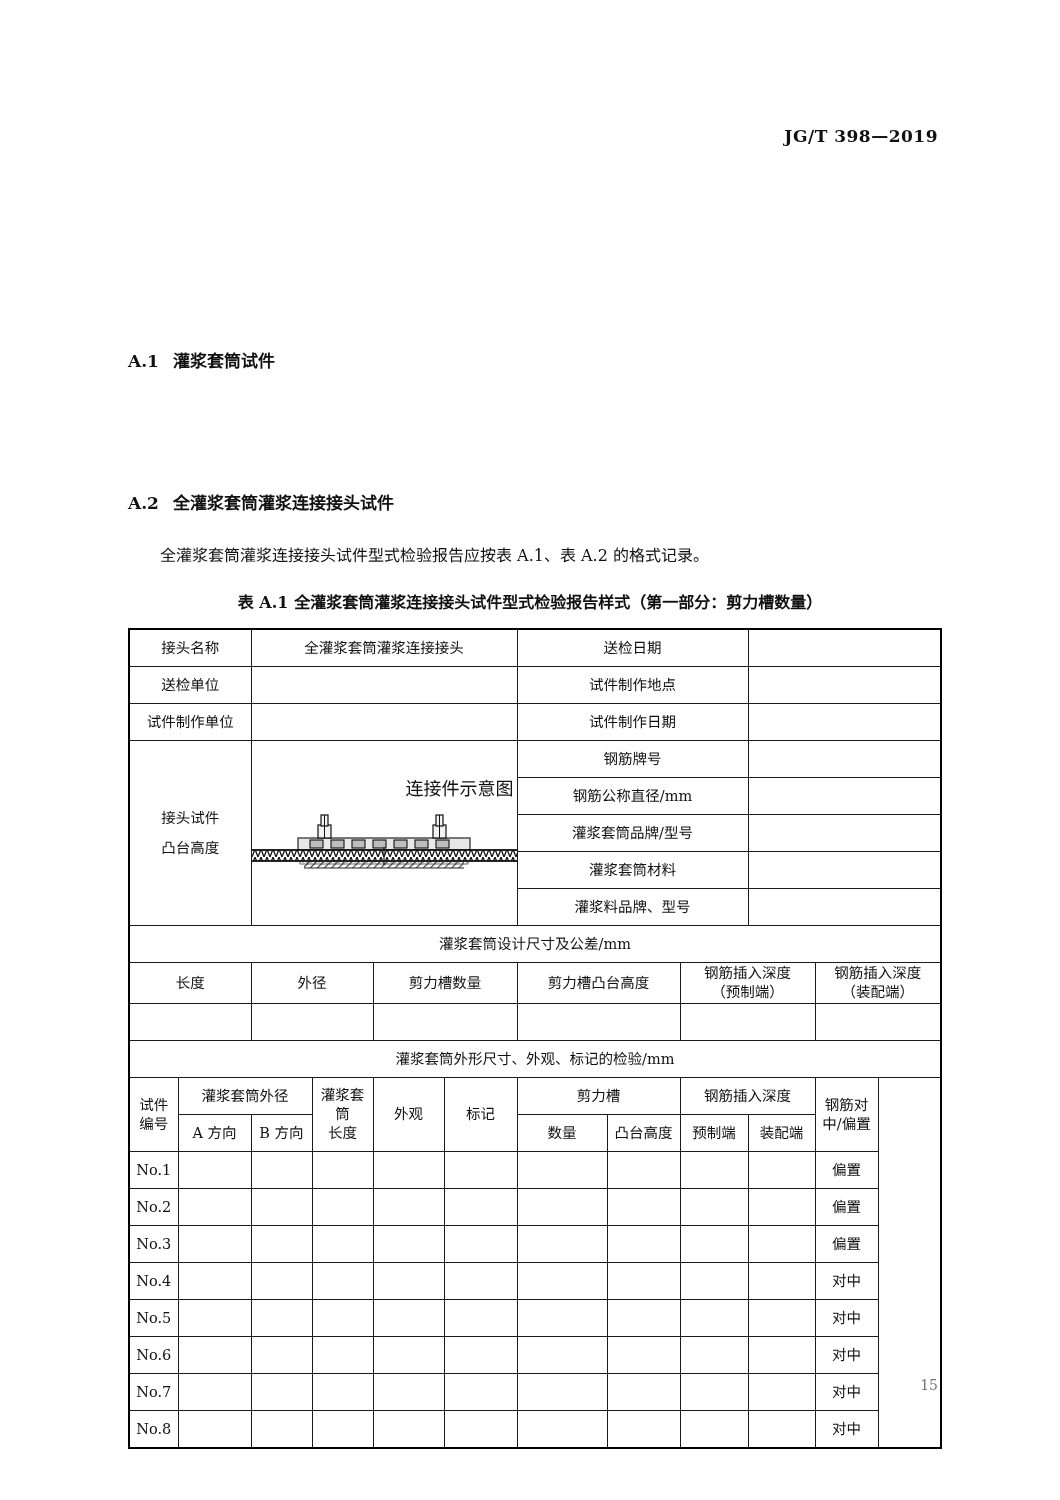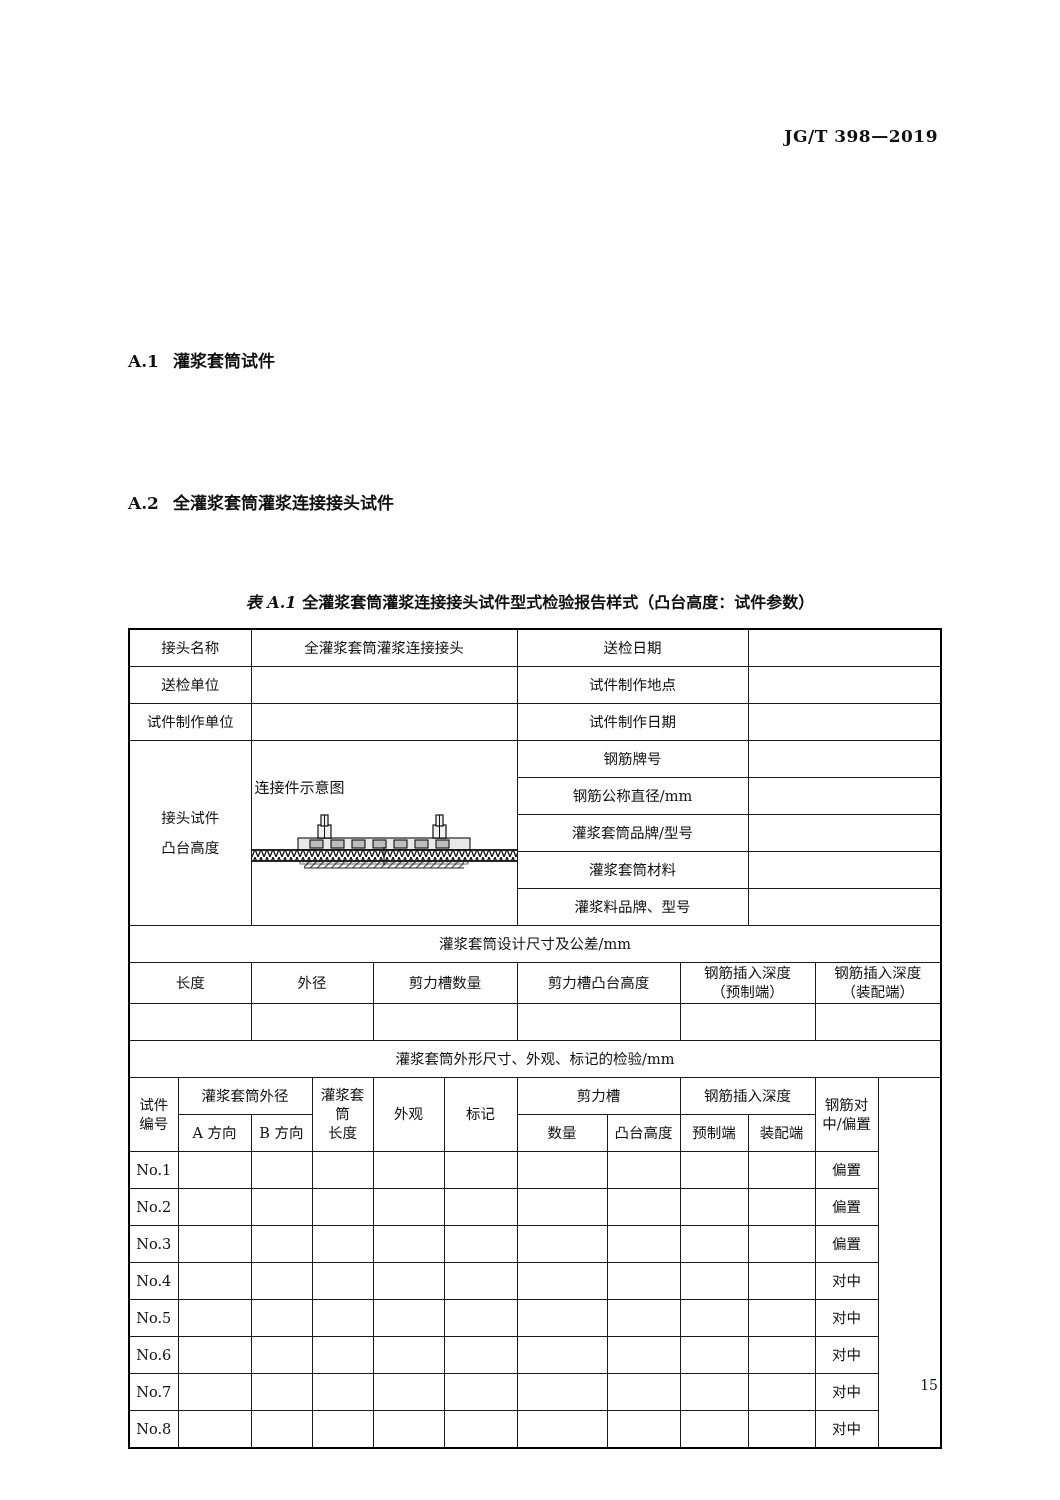--- a/index.html
+++ b/index.html
@@ -72,21 +72,21 @@
   .para .indent{display:inline-block;width:32px;}
 
   .tbl-caption{
     position:absolute;
     left:0;right:0;
     text-align:center;
     font-size:16px;
     font-weight:700;
     white-space:nowrap;
   }
-  .tbl-caption .cap-num{margin-right:6px;font-style:italic;}
+  .tbl-caption .cap-num{margin-right:6px;}
 
   
   .form-wrap{
     position:absolute;
     left:128px;top:628px;
     width:728px;
   }
   table.form{
     border-collapse:collapse;
     width:812px;
@@ -117,22 +117,22 @@
     padding:0;
     vertical-align:top;
   }
   .diagram-box{
     position:relative;
     width:100%;height:152px;
   }
   .diagram-title{
     position:absolute;
     top:22px;left:0;right:0;
-    text-align:left;
-    font-size:15px;
+    text-align:right;
+    font-size:18px;
   }
   .diagram-art{
     position:absolute;
     top:52px;left:50%;
     transform:translateX(-50%);
   }
   td.param-label{
     height:152px;
     white-space:nowrap;
   }
@@ -144,41 +144,44 @@
   td.band{
     height:32px;
     font-size:14.5px;
   }
 
   .page-num{
     position:absolute;
     right:122px;top:1377px;
     font-size:14px;
     font-family:"DejaVu Serif","Liberation Serif",serif;
-    color:#0f172a;
+    color:#737373;
   }
 </style>
 </head>
 <body>
 
 <div class="page">
 
   <div class="doc-header">JG/T 398—2019</div>
 
 
   <div class="sec-head" style="top:347px">
     <span class="num">A.1</span><span>灌浆套筒试件</span>
   </div>
 
   <div class="sec-head" style="top:489px">
     <span class="num">A.2</span><span>全灌浆套筒灌浆连接接头试件</span>
   </div>
+  <div class="para" style="top:540px">
+    <span class="indent"></span><span>全灌浆套筒灌浆连接接头试件型式检验报告应按表 A.1、表 A.2 的格式记录。</span>
+  </div>
 
   <div class="tbl-caption" style="top:589px">
-    <span class="cap-num">表 A.1</span><span>全灌浆套筒灌浆连接接头试件型式检验报告样式（凸台高度：试件参数）</span>
+    <span class="cap-num">表 A.1</span><span>全灌浆套筒灌浆连接接头试件型式检验报告样式（第一部分：剪力槽数量）</span>
   </div>
 
   <div class="form-wrap">
     <table class="form">
       <colgroup>
         <col style="width:49px">
         <col style="width:73px">
         <col style="width:61px">
         <col style="width:61px">
         <col style="width:71px">

